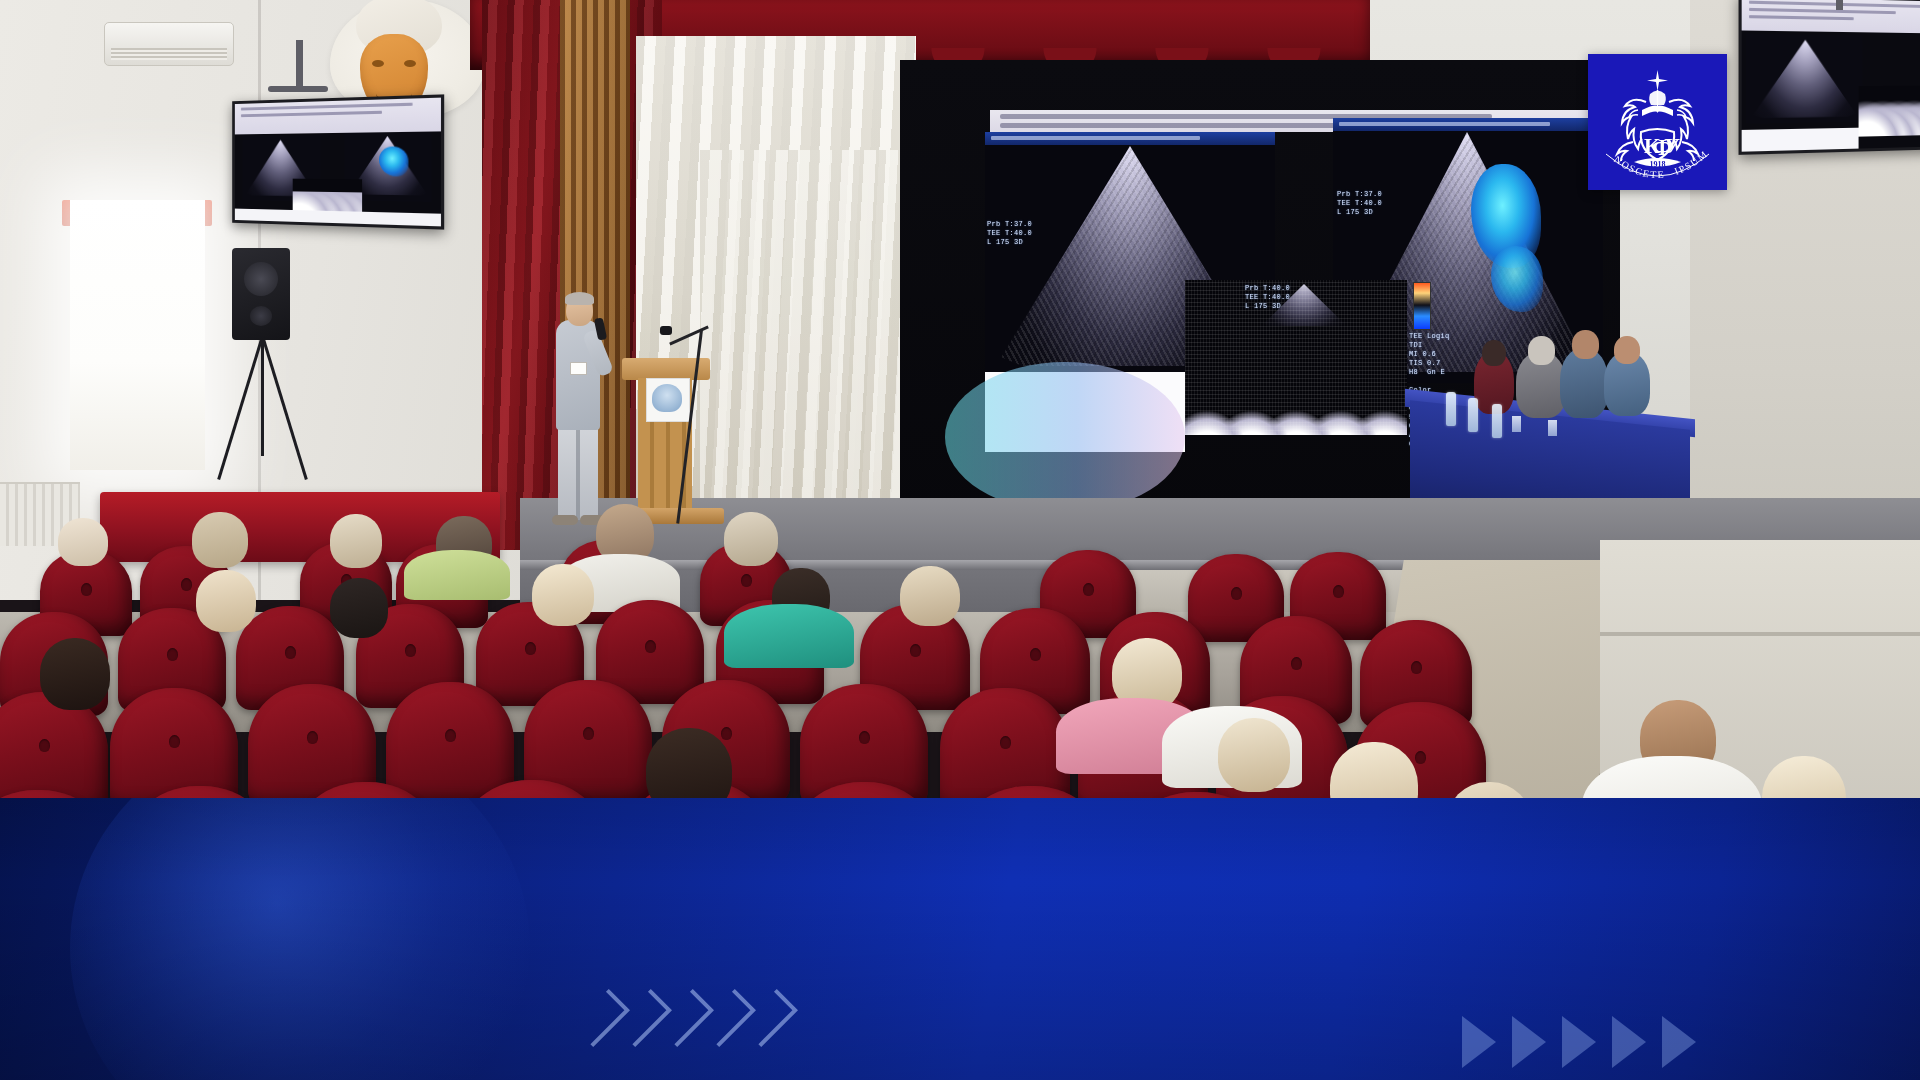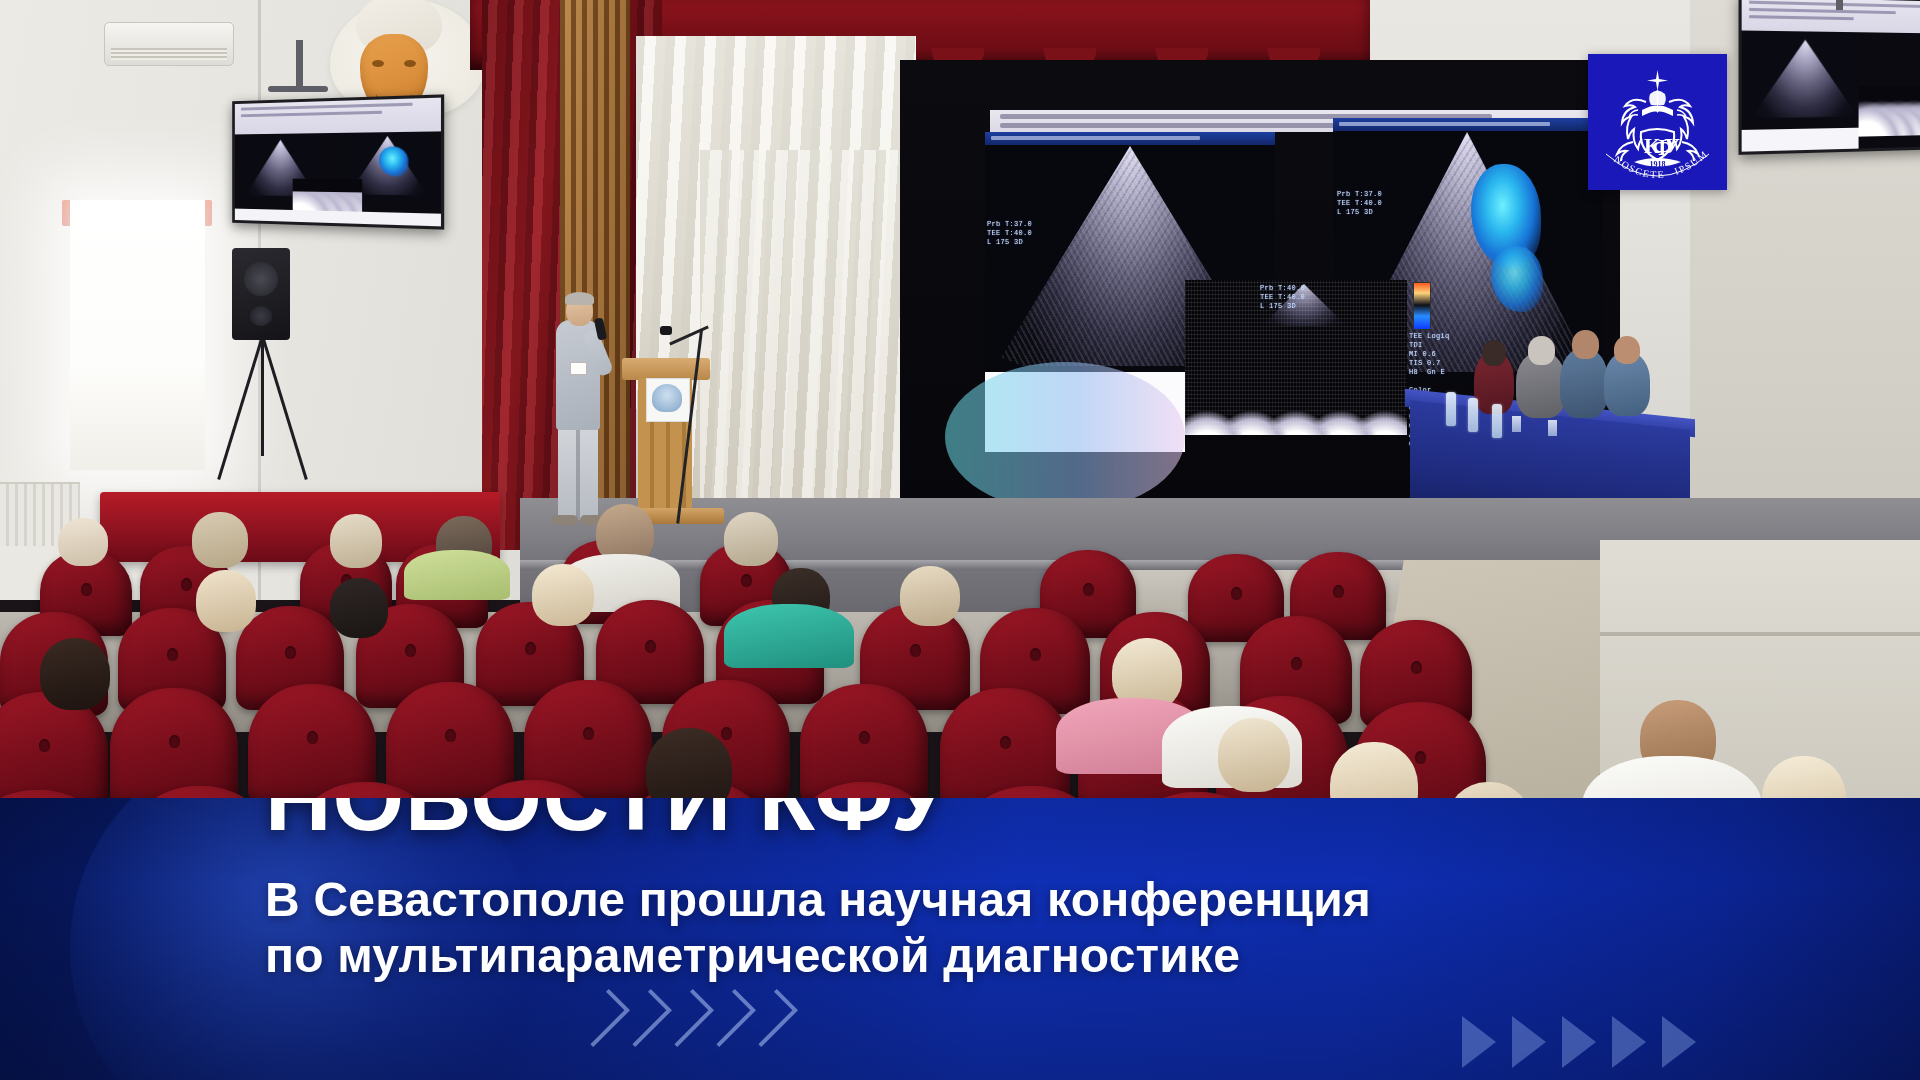--- a/index.html
+++ b/index.html
@@ -552,21 +552,21 @@
         </div>
         <div class="doppler-blob" style="left:138px;top:46px;width:70px;height:104px;"></div>
         <div class="doppler-blob" style="left:158px;top:128px;width:52px;height:66px;opacity:.8"></div>
         <div class="us-text" style="left:4px;top:72px;">Prb T:37.0<br>TEE T:40.0<br>L 175 3D</div>
       </div>
 
       <div class="spectral" style="left:200px;top:170px;width:222px;height:155px;">
         <div class="fan" style="left:78px;top:4px;width:82px;height:42px;opacity:.9"></div>
         <div class="spectral-wave"></div>
         <div class="spectral-speckle"></div>
-        <div class="us-text" style="left:43px;top:4px;padding-left:32px;">Prb T:40.0<br>TEE T:40.0<br>L 175 3D</div>
+        <div class="us-text" style="left:60px;top:4px;">Prb T:40.0<br>TEE T:40.0<br>L 175 3D</div>
       </div>
 
       <div class="colorbar" style="left:428px;top:172px;height:46px;"></div>
       <div class="us-text" style="left:424px;top:222px;">
         TEE Logiq<br>TDI<br>MI 0.6<br>TIS 0.7<br>H8&nbsp;&nbsp;Gn E<br><br>Color<br>5.0 MHz<br>CW<br>5.0 MHz<br>Gn 50<br>Angle 0<br>0.0 cm
       </div>
 
       <div class="white-slide" style="left:0px;top:262px;width:200px;height:80px;">
         <div class="arc"></div>
       </div>
@@ -802,22 +802,15 @@
     </div>
 
     <div class="chevrons" style="left:1462px;top:218px;gap:16px;">
       <span class="tri-fill"></span>
       <span class="tri-fill"></span>
       <span class="tri-fill"></span>
       <span class="tri-fill"></span>
       <span class="tri-fill"></span>
     </div>
 
-    <div class="banner-text">
-      <h1 class="kicker">НОВОСТИ КФУ</h1>
-      <div class="subtitle">
-        <span class="line">В Севастополе прошла научная конференция</span>
-        <span class="line">по мультипараметрической диагностике</span>
-      </div>
-    </div>
   </div>
 
 </div>
 
 </body></html>

